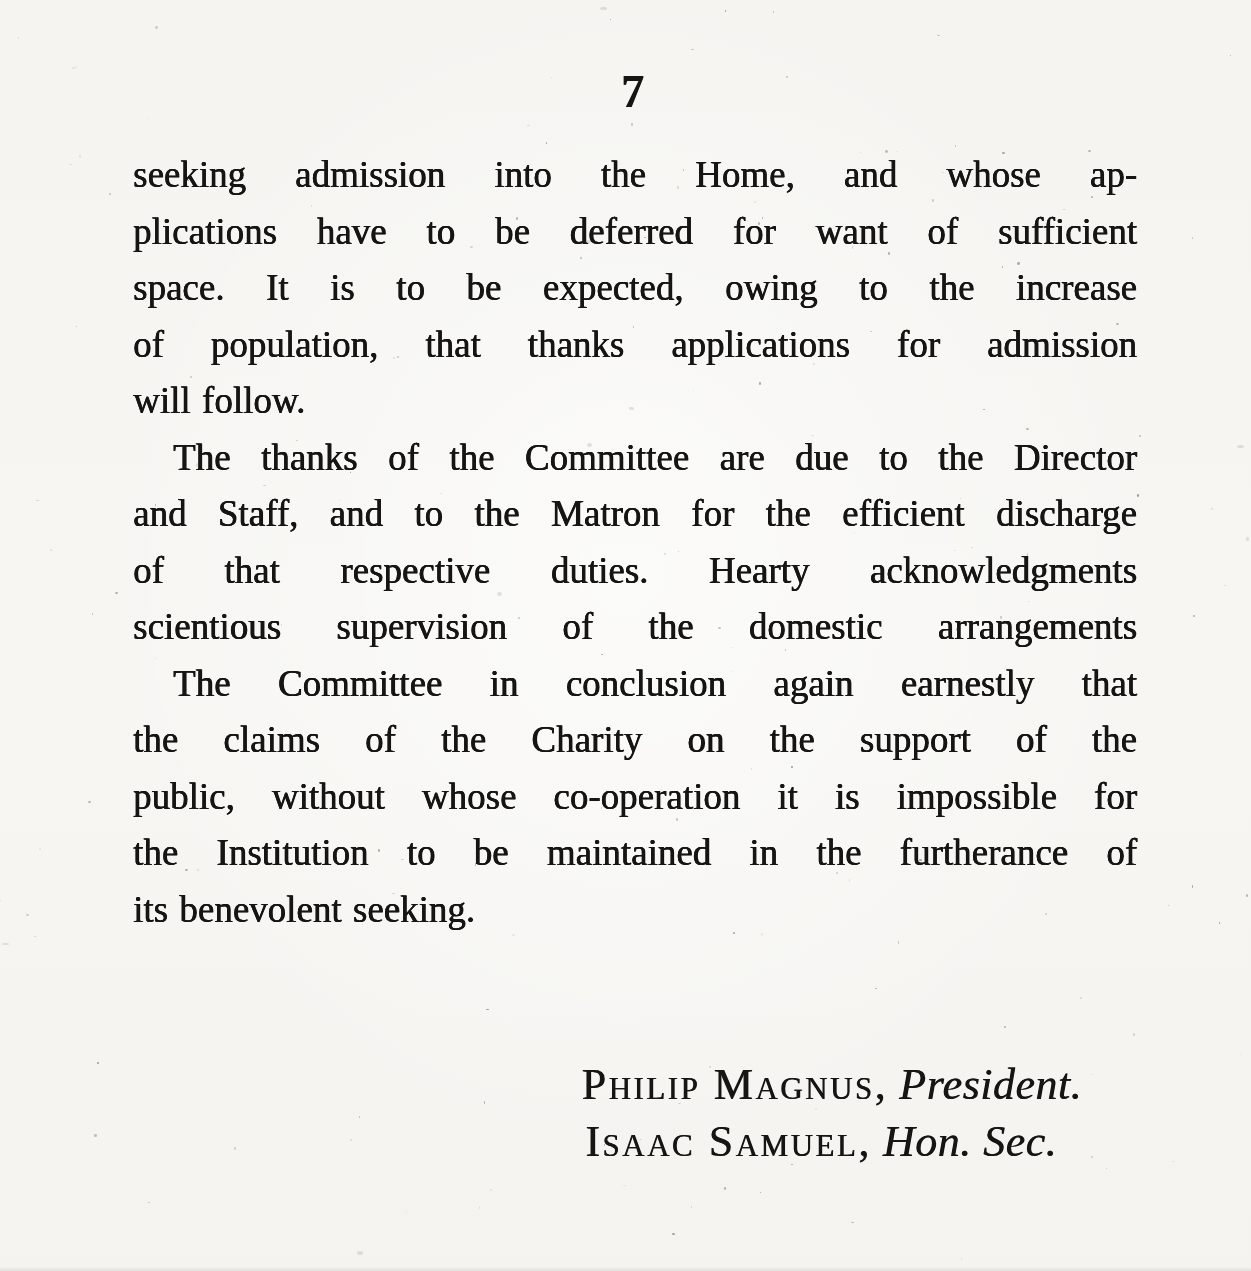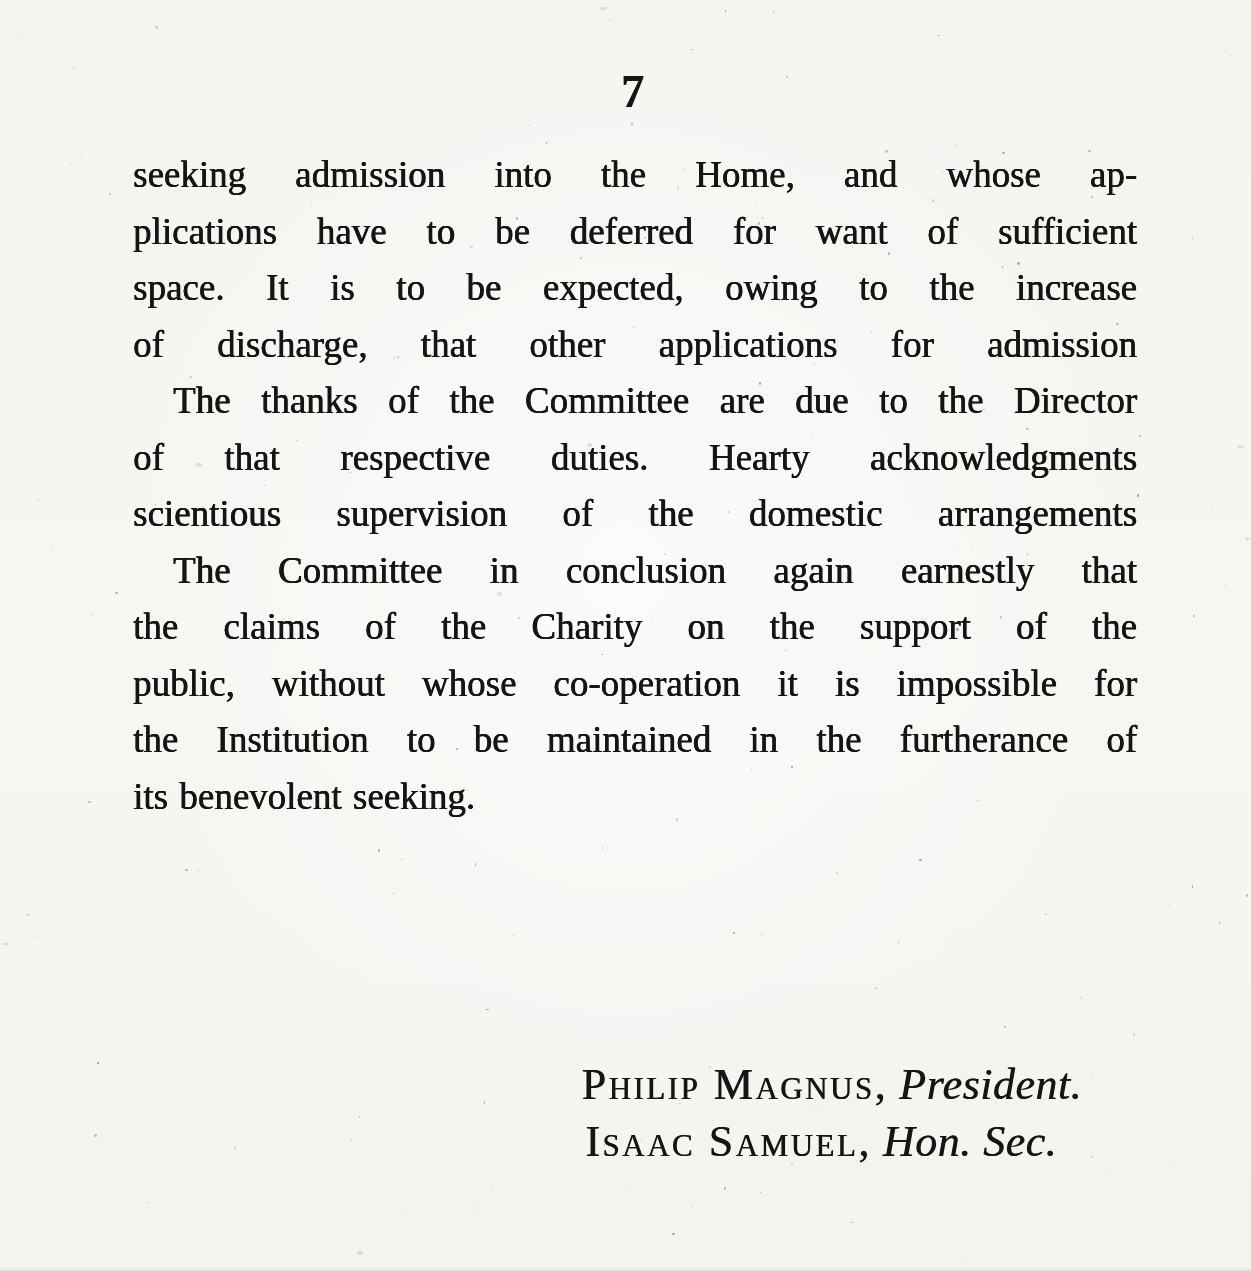--- a/index.html
+++ b/index.html
@@ -94,23 +94,25 @@
 
 <div class="page">
 
   <div class="pagenum">7</div>
 
   <div class="textblock">
 
     <div class="line">seeking admission into the Home, and whose ap-</div>
     <div class="line">plications have to be deferred for want of sufficient</div>
     <div class="line">space.  It is to be expected, owing to the increase</div>
-    <div class="line">of discharge, that other applications for admission</div>
+    <div class="line">of population, that thanks applications for admission</div>
+    <div class="line last">will follow.</div>
 
     <div class="line indent">The thanks of the Committee are due to the Director</div>
+    <div class="line">and Staff, and to the Matron for the efficient discharge</div>
     <div class="line">of that respective duties.  Hearty acknowledgments</div>
     <div class="line">scientious supervision of the domestic arrangements</div>
 
     <div class="line indent">The Committee in conclusion again  earnestly that</div>
     <div class="line">the claims of the Charity on the support of the</div>
     <div class="line">public, without whose co-operation it is impossible for</div>
     <div class="line">the Institution to be maintained in the furtherance of</div>
     <div class="line last">its benevolent seeking.</div>
   </div>
 

